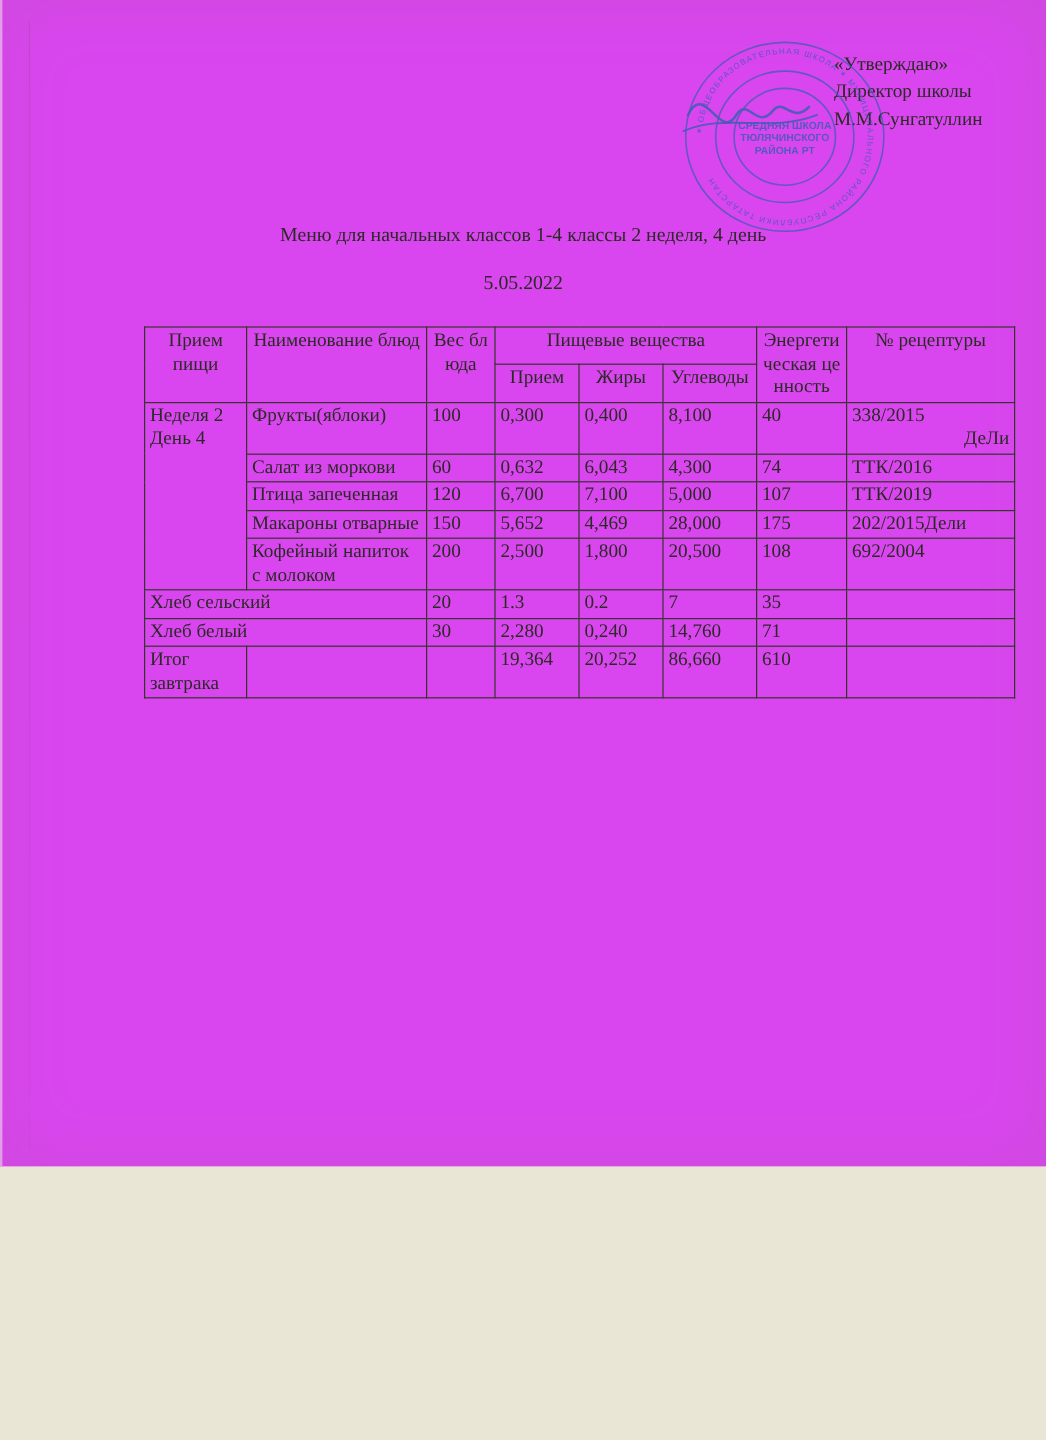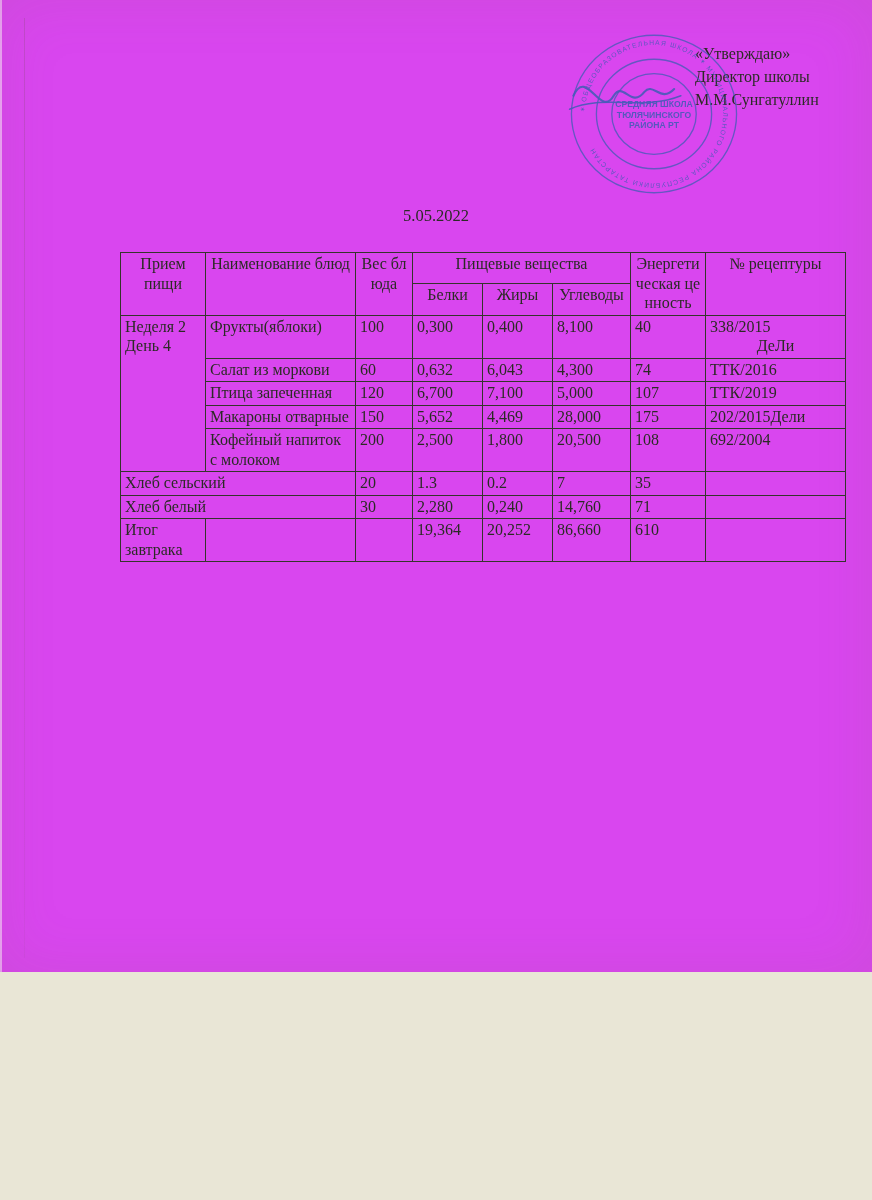--- a/index.html
+++ b/index.html
@@ -57,21 +57,21 @@
     padding: 1px 4px 2px 4px;
     vertical-align: top;
     line-height: 1.22;
     font-weight: normal;
     text-align: left;
   }
   table.menu th { text-align: center; }
   .brk { word-break: break-all; margin-top: 30px; }
   .c { text-align: center; }
   .r { text-align: right; padding-right: 7px; }
-  .line2 { display: block; text-align: center; }
+  .line2 { display: block; text-align: right; }
   td.rowspan-meal { vertical-align: top; }
 </style>
 </head>
 <body>
 
 <div class="page">
 
   <div class="approval">
     <div>«Утверждаю»</div>
     <div>Директор школы</div>
@@ -91,20 +91,21 @@
       </text>
       <text class="centertext" x="100" y="84">СРЕДНЯЯ ШКОЛА</text>
       <text class="centertext" x="100" y="95">ТЮЛЯЧИНСКОГО</text>
       <text class="centertext" x="100" y="106">РАЙОНА РТ</text>
       <path class="sig" d="M 16,72 C 30,42 44,96 58,72 C 68,56 76,86 90,68 C 99,57 107,80 121,65"></path>
       <path class="sig" d="M 12,86 C 48,70 88,88 128,72" style="stroke-width:1.6"></path>
     </svg>
   </div>
 
   <div class="content">
+    <div class="doc-title">Меню для начальных классов 1-4 классы  2 неделя, 4 день</div>
     <div class="doc-date">5.05.2022</div>
 
     <table class="menu">
       <colgroup>
         <col style="width:85px">
           <col style="width:150px">
           <col style="width:57px">
         <col style="width:70px">
           <col style="width:70px">
           <col style="width:78px">
@@ -114,21 +115,21 @@
       <thead>
         <tr>
           <th rowspan="2">Прием пищи</th>
           <th rowspan="2">Наименование блюд</th>
           <th rowspan="2" class="brk">Вес блюда</th>
           <th colspan="3">Пищевые вещества</th>
           <th rowspan="2" class="brk">Энергетическая ценность</th>
           <th rowspan="2">№ рецептуры</th>
         </tr>
         <tr>
-          <th>Белки</th>
+          <th>Прием</th>
           <th>Жиры</th>
           <th class="brk">Углеводы</th>
         </tr>
       </thead>
       <tbody>
         <tr>
           <td rowspan="5" class="rowspan-meal">Неделя 2 День 4</td>
           <td>Фрукты(яблоки)</td>
           <td>100</td>
           <td>0,300</td>

